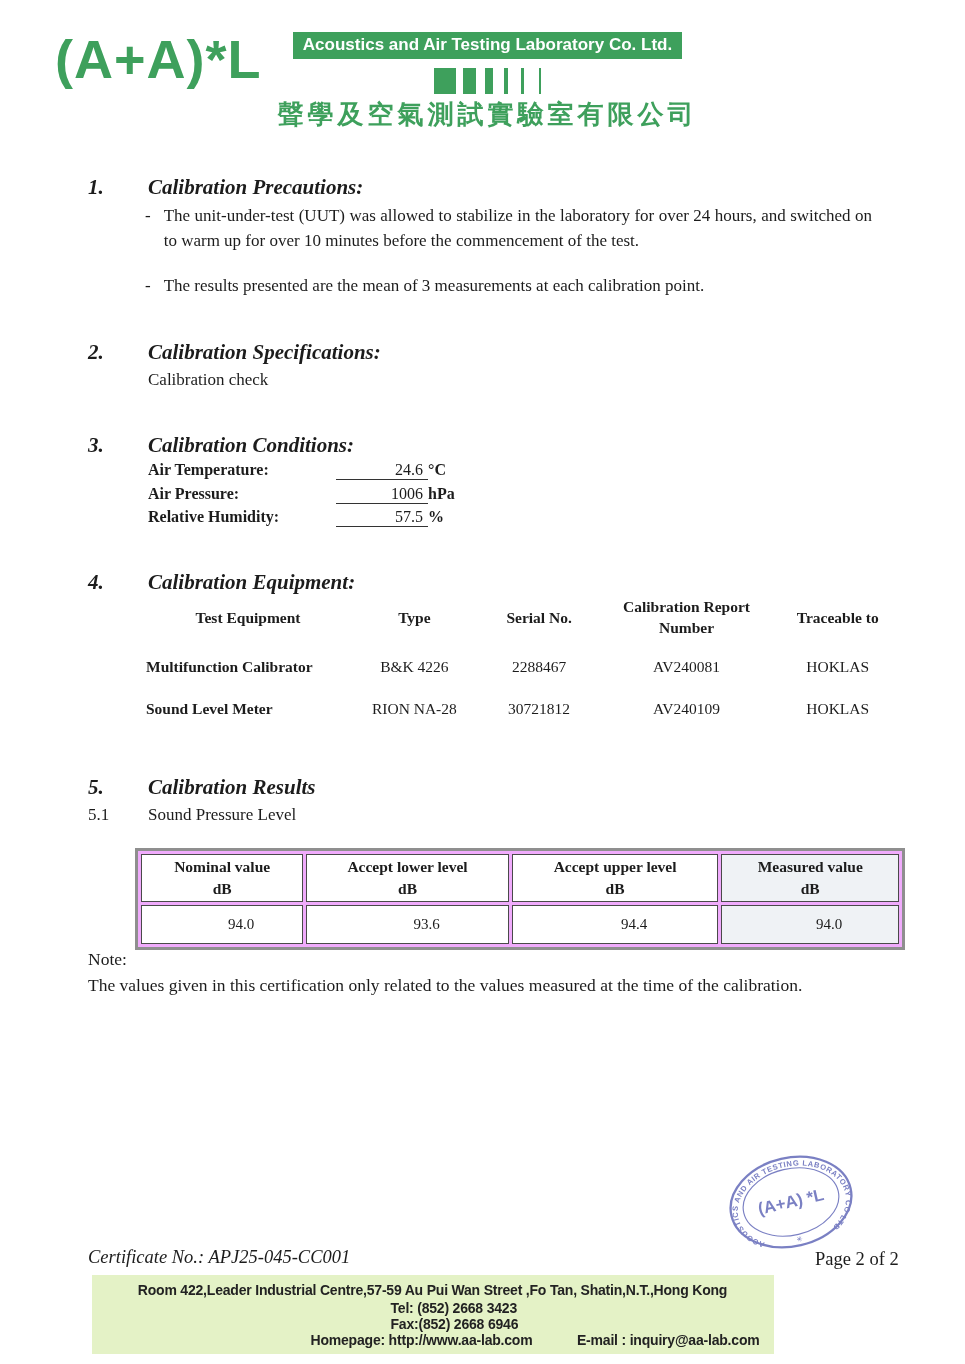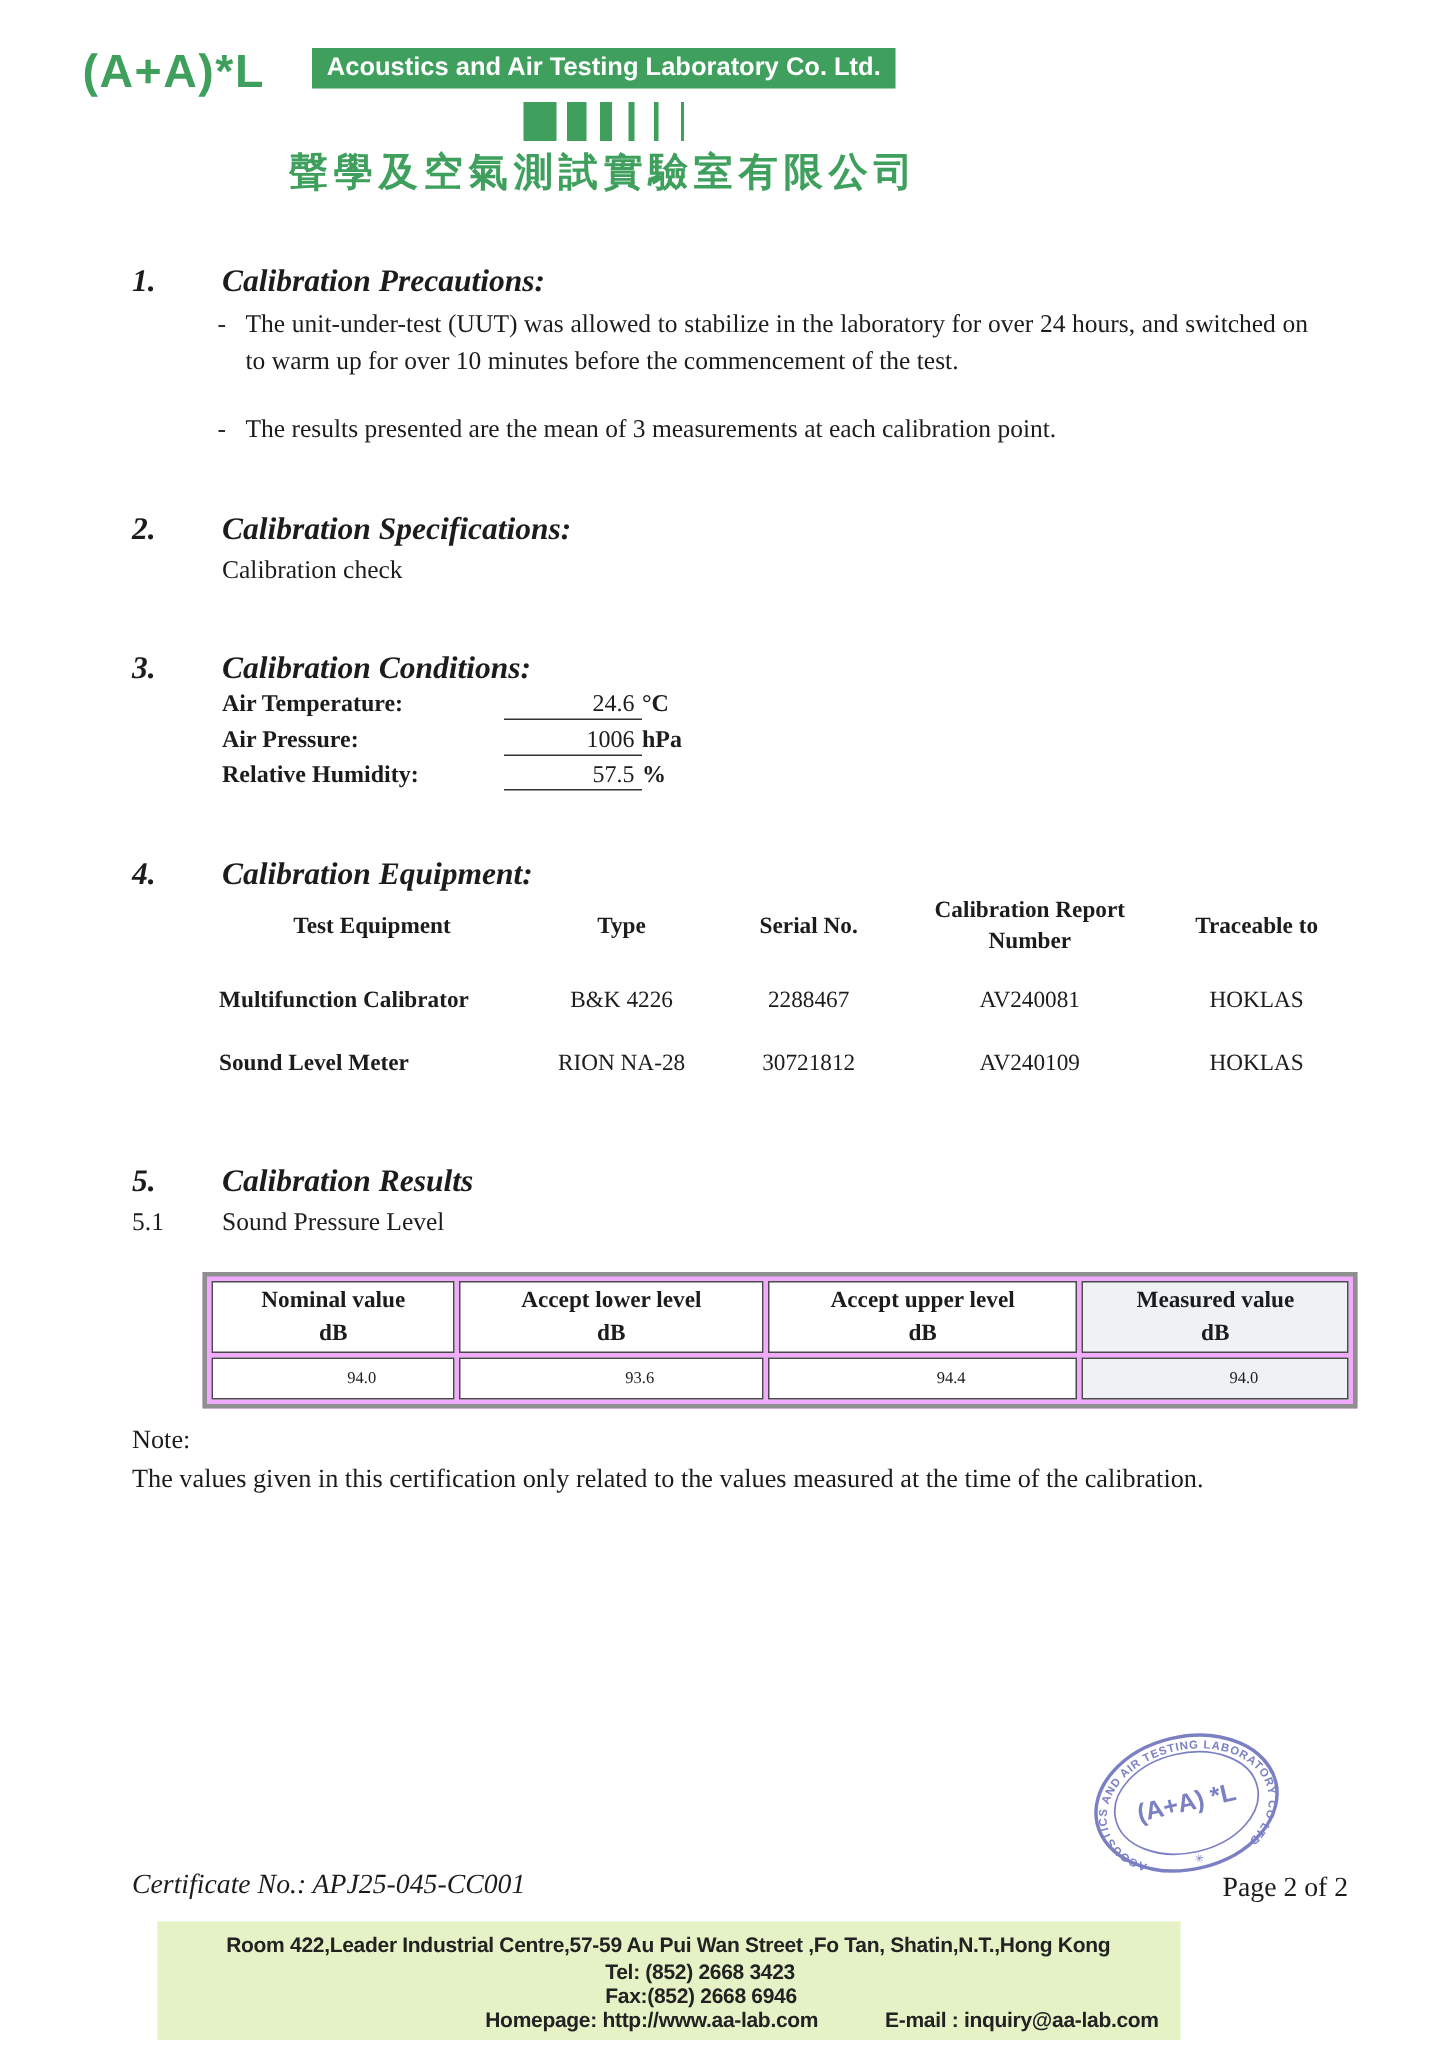--- a/index.html
+++ b/index.html
@@ -4,21 +4,21 @@
 <style>
   * { margin:0; padding:0; box-sizing:border-box; }
   html,body { background:#ffffff; }
   .page {
     position:relative; width:965px; height:1364px; background:#ffffff;
     font-family:"Liberation Serif", serif; color:#1c1c1c; overflow:hidden;
   }
 
   
   .header { position:absolute; top:32px; left:55px; display:flex; gap:16px; align-items:flex-start; }
-  .logo { font-family:"Liberation Sans", sans-serif; font-weight:bold; font-size:31px; line-height:1;
+  .logo { font-family:"Liberation Sans", sans-serif; font-weight:bold; font-size:54px; line-height:1;
           color:#3ea05c; letter-spacing:1px; white-space:nowrap; }
   .header-right { display:flex; flex-direction:column; }
   .banner-row { display:flex; align-items:center; gap:9px;flex-direction:column; }
   .banner { background:#3ea05c; color:#ffffff; font-family:"Liberation Sans", sans-serif;
             font-weight:bold; font-size:17px; padding:3px 10px 4px 10px; white-space:nowrap; }
   .hbars { display:flex; align-items:center; }
   .hbars i { display:block; background:#3ea05c; height:26px; }
   .hbars i:nth-child(1){width:22px;margin-right:7px;}
   .hbars i:nth-child(2){width:13px;margin-right:9px;}
   .hbars i:nth-child(3){width:8px;margin-right:11px;}
@@ -52,36 +52,36 @@
   .equip { position:absolute; left:146px; width:756px; border-collapse:collapse; font-size:15.5px; }
   .equip th { font-weight:bold; text-align:center; vertical-align:middle; height:56px; line-height:1.35; }
   .equip td { text-align:center; vertical-align:middle; height:42px; }
   .equip td.eq-name { text-align:left; font-weight:bold; }
 
   
   .results { position:absolute; left:135px; width:770px; border-collapse:separate; border-spacing:3px;
              border:3px solid #8f8f8f; font-size:15.5px; background:#f0abfc; }
   .results th, .results td { border:1.5px solid #4a4a4a; text-align:center; vertical-align:middle; background:#ffffff; }
   .results th { font-weight:bold; height:48px; line-height:1.4; }
-  .results td { height:28px; font-size:11px;padding-left:38px; }
+  .results td { height:39px; font-size:15px;padding-left:38px; }
   .results th.shaded, .results td.shaded { background:#eff2f5; }
 
   
   .note { position:absolute; left:88px; width:786px; font-size:17.5px; line-height:1.5; }
   .note p { text-align:justify; }
 
   
   .stamp { position:absolute; top:1143px; left:712px; width:158px; height:118px; }
 
   
   .cert-no { position:absolute; left:88px; top:1247px; font-style:italic; font-size:18.5px; }
   .page-no { position:absolute; left:815px; top:1249px; font-size:18.5px; }
 
   
-  .footer { position:absolute; top:1287px; left:24px; display:flex; align-items:center; height:67px; }
+  .footer { position:absolute; top:1287px; left:11px; display:flex; align-items:flex-end; height:67px; }
   .fbars { display:flex; align-items:stretch; }
   .fbars i { display:block; background:#e4f2c6; }
   .fbars i:nth-child(1){width:2.5px;margin-right:7px;}
   .fbars i:nth-child(2){width:3px;margin-right:7px;}
   .fbars i:nth-child(3){width:4.5px;margin-right:7px;}
   .fbars i:nth-child(4){width:6.5px;margin-right:7px;}
   .fbars i:nth-child(5){width:9px;margin-right:7px;}
   .fbars i:nth-child(6){width:13px;margin-right:7px;}
   .footer-block { width:682px; background:#e4f2c6; padding:7px 14px 6px 14px;
                   font-family:"Liberation Sans", sans-serif; font-size:14px; font-weight:bold;

